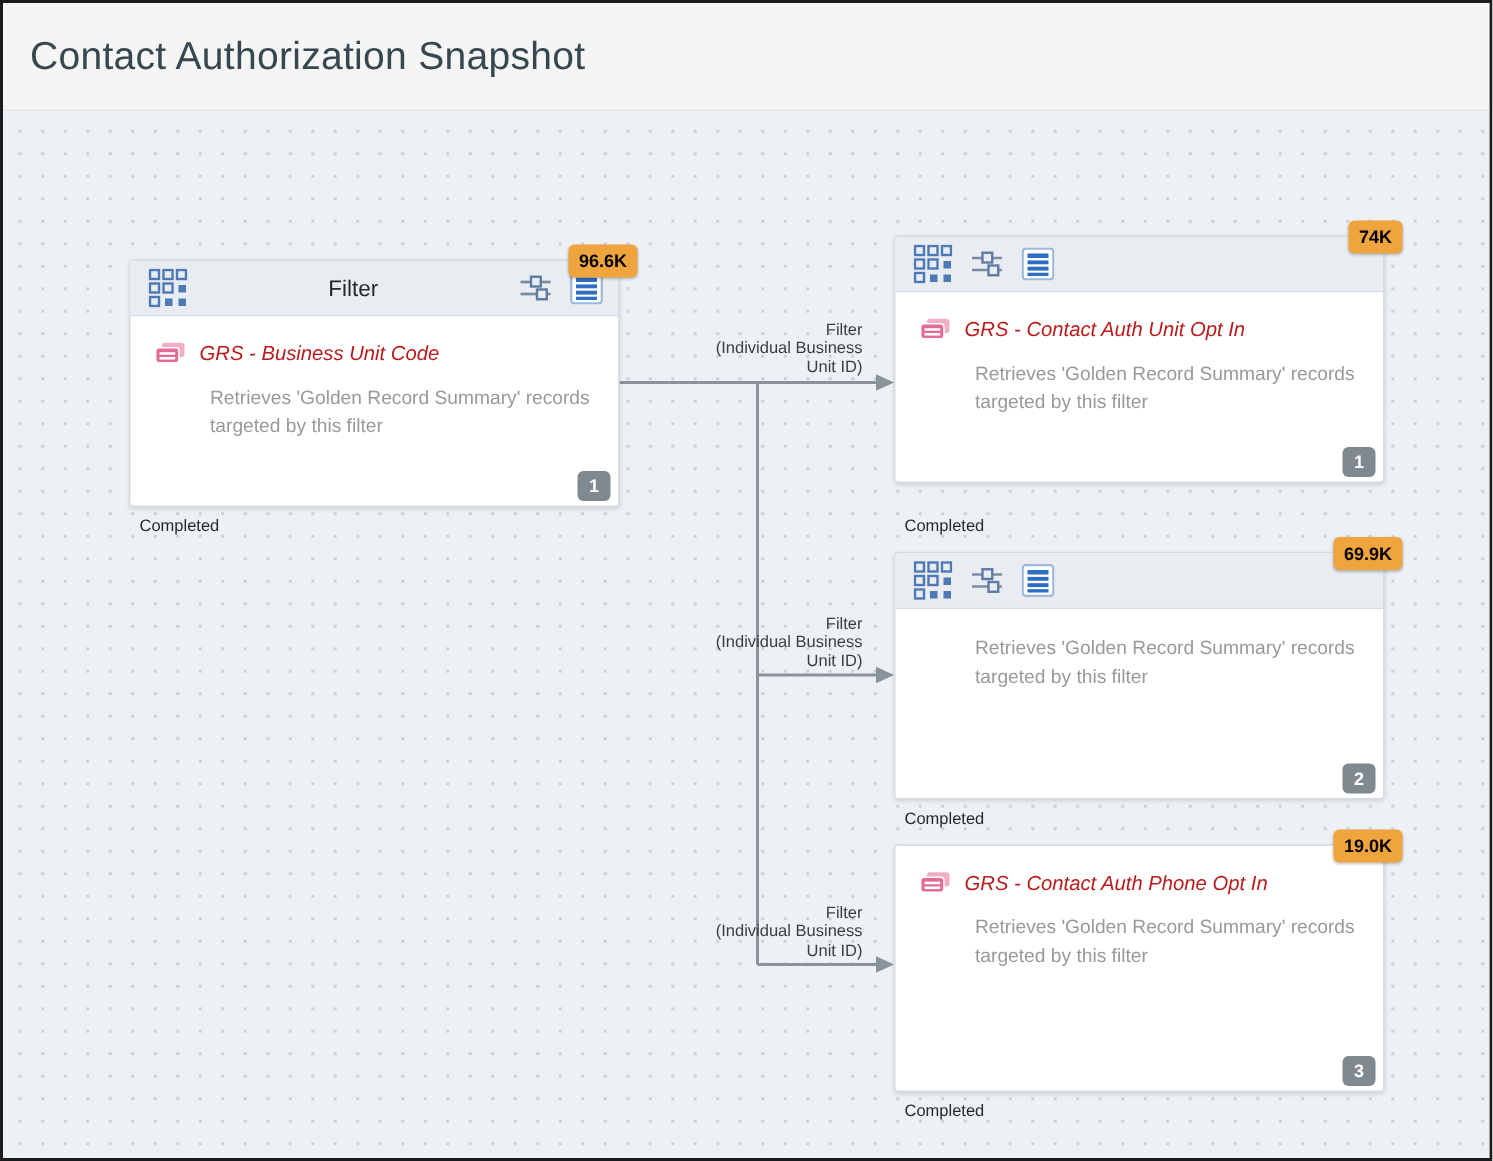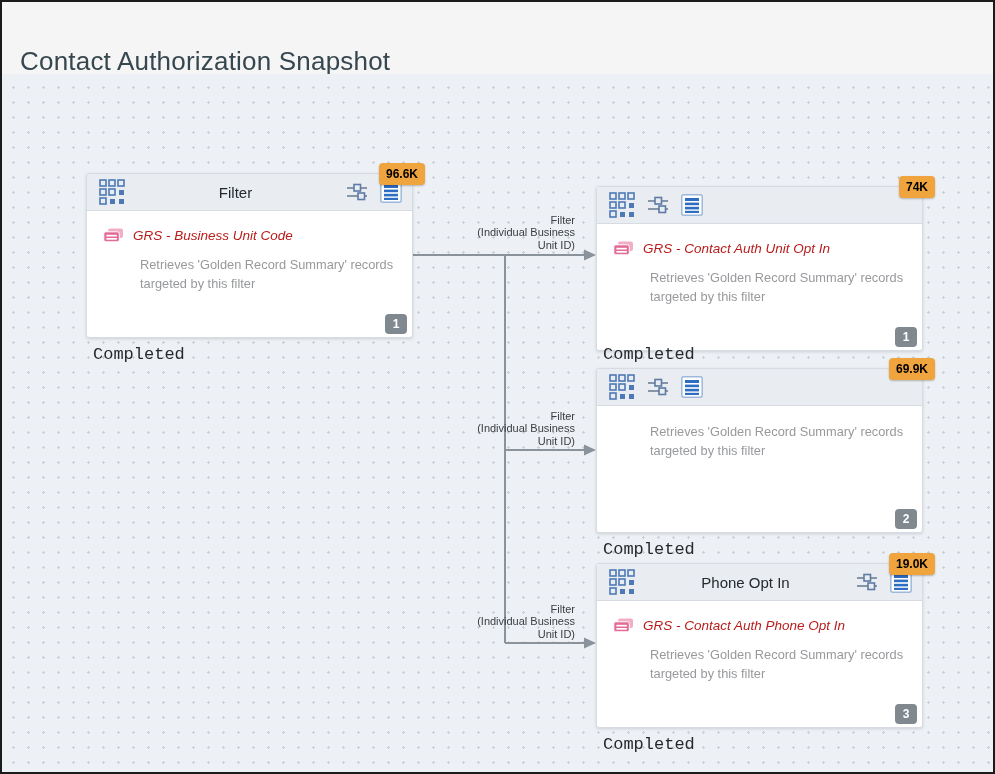--- a/index.html
+++ b/index.html
@@ -14,21 +14,20 @@
     overflow: hidden;
   }
 
   .app-header {
     position: absolute; top:0; left:0; right:0;
     height: 72px;
     background: #f5f5f5;
     border-bottom: 1px solid #e6e6e6;
     display: flex; align-items: center;
     padding: 0 18px;
-    margin-top: 24px;
   }
   .app-title {
     font-size: 26px; font-weight: 500; color: #37474f;
     letter-spacing: .2px;
   }
 
   .canvas {
     position: absolute; top:72px; left:0; right:0; bottom:0;
     background-color: #edf1f5;
     background-image: radial-gradient(circle, #c9d0d8 1px, transparent 1.2px);
@@ -83,21 +82,21 @@
     position: absolute; bottom: 3px; right: 5px;
     width: 22px; height: 20px;
     background: #818990; color:#fff;
     border-radius: 4px;
     font-size: 12px; font-weight: bold;
     display:flex; align-items:center; justify-content:center;
   }
 
   .status-label {
     position: absolute;
-    font-size: 17px; color: #26292c; font-family: Liberation Mono, monospace;
+    font-size: 11px; color: #26292c;
   }
 
   .flow-svg { position:absolute; top:0; left:0; width:991px; height:698px; }
 
   .arrow-label {
     position: absolute; left: 413px; width: 160px;
     text-align: right;
     font-size: 11px; color: #3a3e42; line-height: 1.12;
   }
   .arrow-label span { display: block; }
@@ -204,21 +203,21 @@
               <use href="#data-icon-def"></use>
             </svg>
           <span class="source-name">GRS - Business Unit Code</span>
         </div>
         <div class="node-desc">Retrieves 'Golden Record Summary' records targeted by this filter</div>
       </div>
       <div class="step-badge">1</div>
     </div>
     <div class="status-label" style="left:91px; top:271px">Completed</div>
 
-    <div class="node" style="left:594px; top:112px">
+    <div class="node" style="left:594px; top:83px">
       <div class="count-badge">74K</div>
       <div class="node-header">
         <span class="hdr-icon">
             <svg width="26" height="26">
               <use href="#grid-icon-def"></use>
             </svg>
           </span>
         <span class="hdr-icon">
             <svg width="22" height="20">
               <use href="#sliders-icon-def"></use>
@@ -264,38 +263,20 @@
       </div>
       <div class="node-body">
         <div class="node-desc">Retrieves 'Golden Record Summary' records targeted by this filter</div>
       </div>
       <div class="step-badge">2</div>
     </div>
     <div class="status-label" style="left:601px; top:466px">Completed</div>
 
     <div class="node" style="left:594px; top:489px">
       <div class="count-badge">19.0K</div>
-      <div class="node-header">
-        <span class="hdr-icon">
-            <svg width="26" height="26">
-              <use href="#grid-icon-def"></use>
-            </svg>
-          </span>
-        <span class="node-title">Phone Opt In</span>
-        <span class="hdr-icon">
-            <svg width="22" height="20">
-              <use href="#sliders-icon-def"></use>
-            </svg>
-          </span>
-        <span class="hdr-icon">
-            <svg width="22" height="22">
-              <use href="#list-icon-def"></use>
-            </svg>
-          </span>
-      </div>
       <div class="node-body">
         <div class="source-row">
           <svg width="21" height="15">
               <use href="#data-icon-def"></use>
             </svg>
           <span class="source-name">GRS - Contact Auth Phone Opt In</span>
         </div>
         <div class="node-desc">Retrieves 'Golden Record Summary' records targeted by this filter</div>
       </div>
       <div class="step-badge">3</div>

